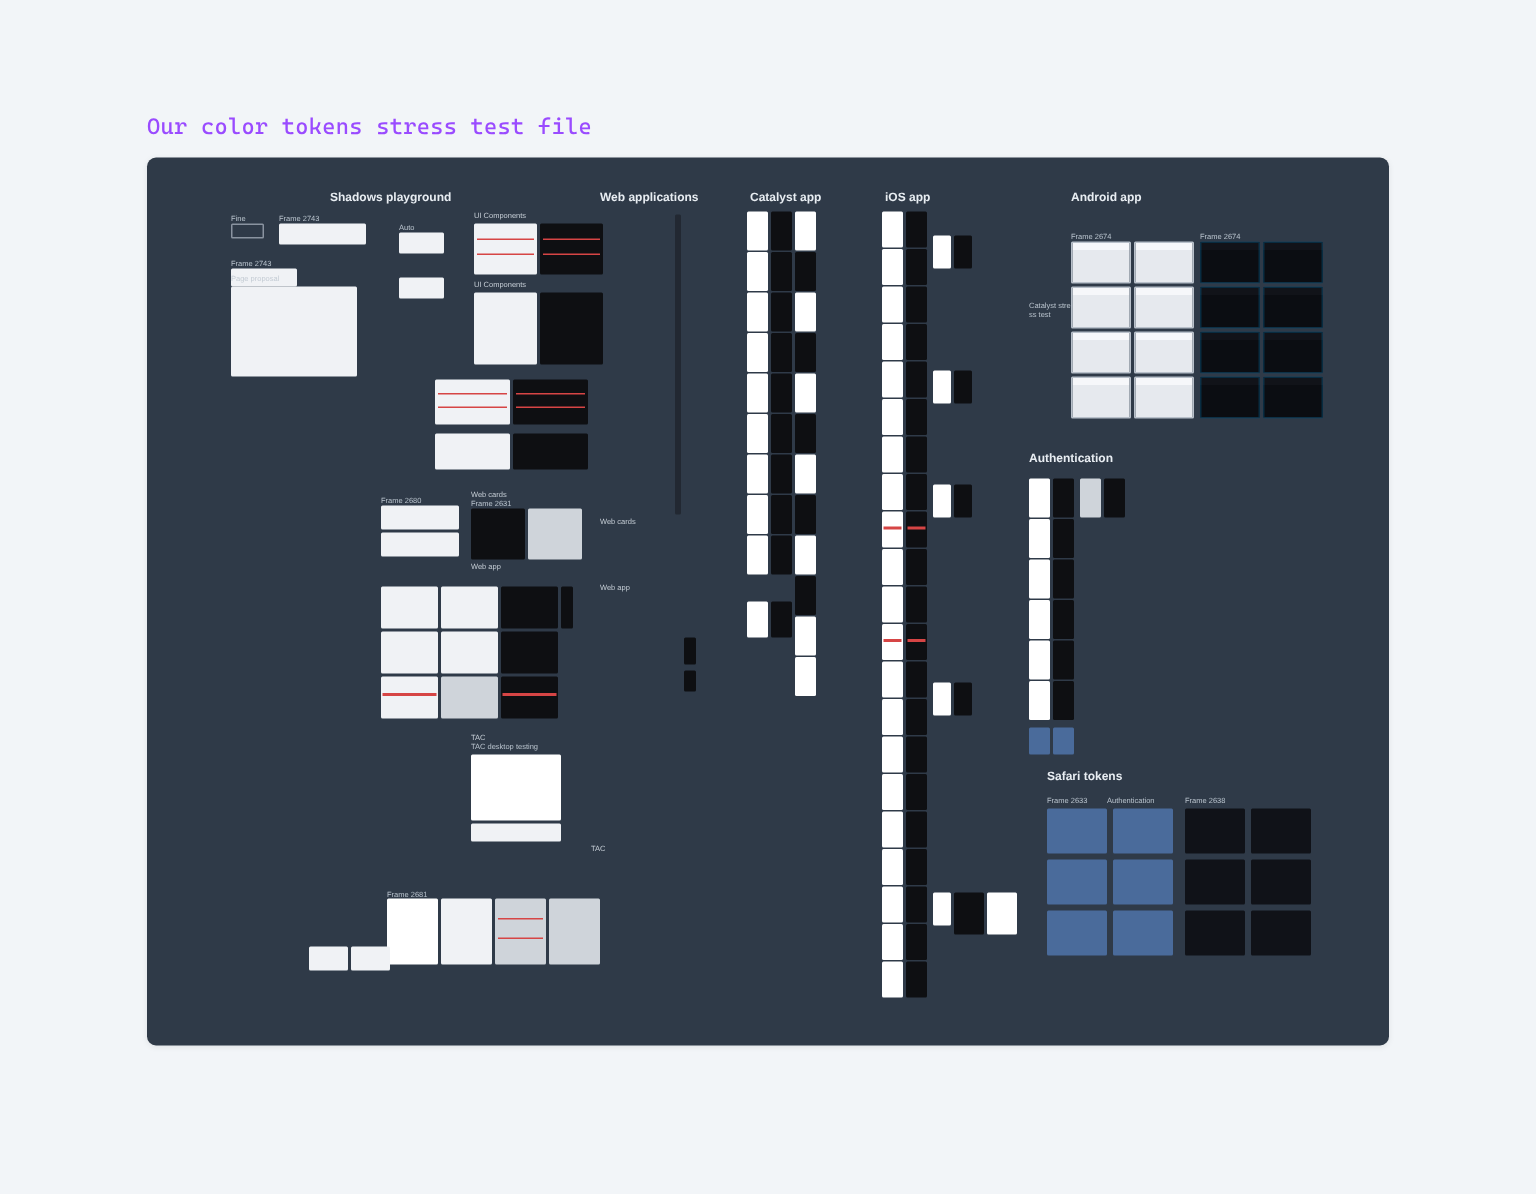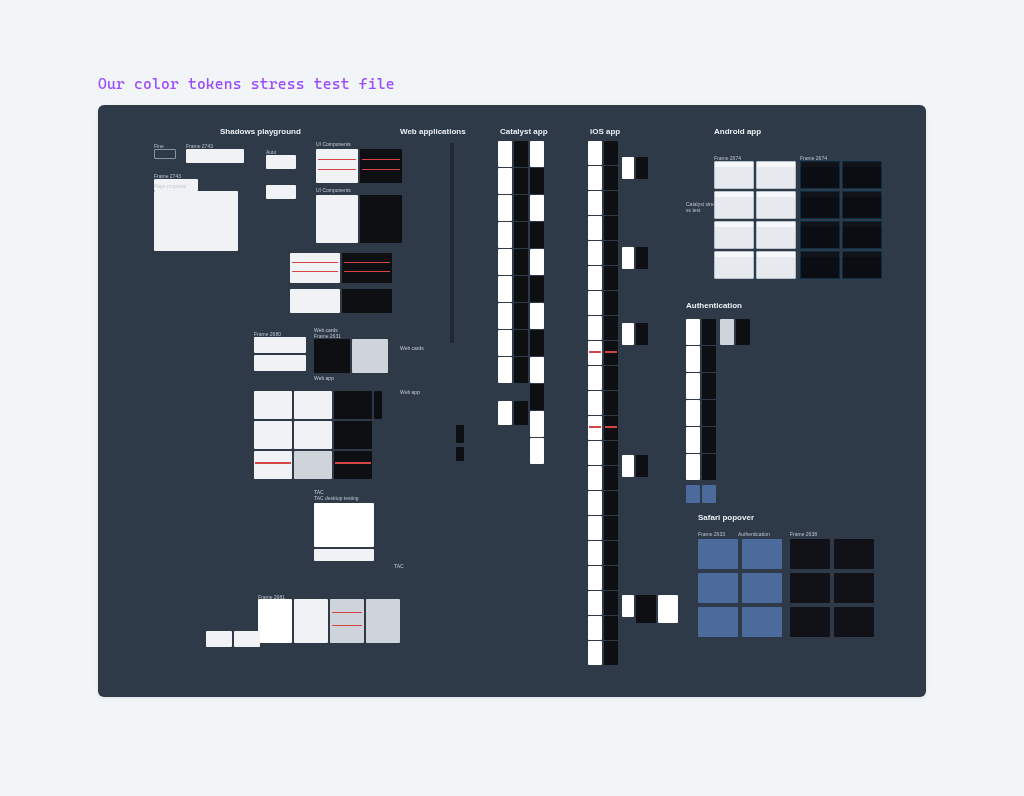--- a/index.html
+++ b/index.html
@@ -87,21 +87,21 @@
 <div class="caption">Our color tokens stress test file</div>
 
 <div class="canvas">
 
   <div class="section-title" style="left:122px; top:22px;">Shadows playground</div>
   <div class="section-title" style="left:302px; top:22px;">Web applications</div>
   <div class="section-title" style="left:402px; top:22px;">Catalyst app</div>
   <div class="section-title" style="left:492px; top:22px;">iOS app</div>
   <div class="section-title" style="left:616px; top:22px;">Android app</div>
   <div class="section-title" style="left:588px; top:196px;">Authentication</div>
-  <div class="section-title" style="left:600px; top:408px;">Safari popover</div>
+  <div class="section-title" style="left:600px; top:408px;">Safari tokens</div>
 
   <div class="frame-label" style="left:56px; top:38px;">Fine</div>
   <div class="art faint-border" style="left:56px; top:44px; width:22px; height:10px;"></div>
 
   <div class="frame-label" style="left:88px; top:38px;">Frame 2743</div>
   <div class="art light" style="left:88px; top:44px; width:58px; height:14px;"></div>
 
   <div class="frame-label" style="left:56px; top:68px;">Frame 2743</div>
   <div class="art light" style="left:56px; top:74px; width:44px; height:12px;"></div>
 

